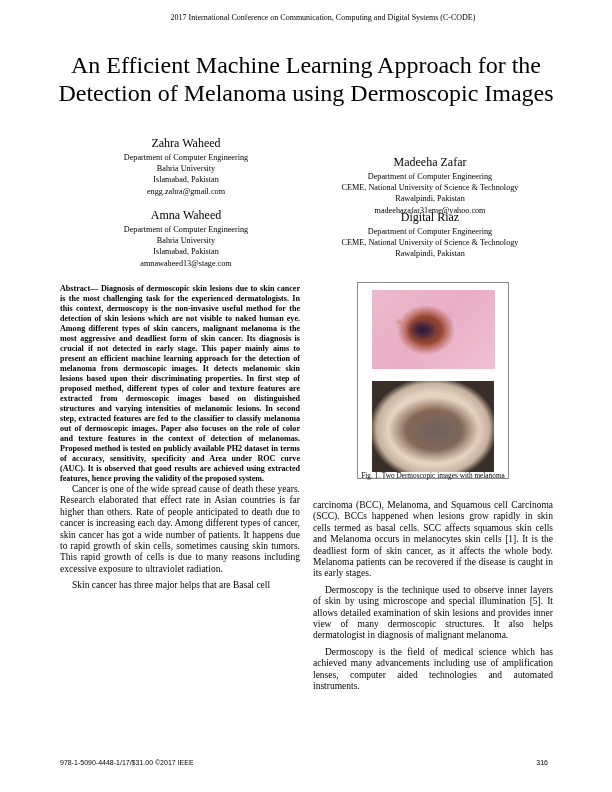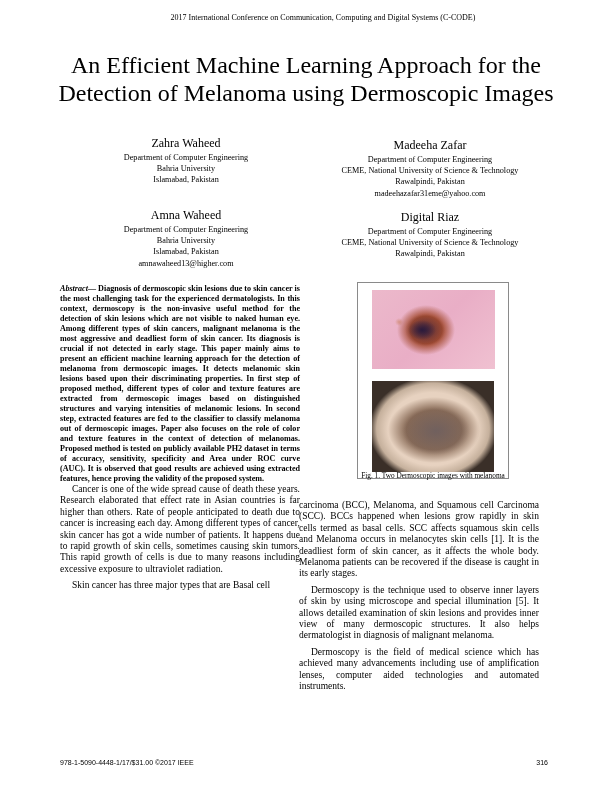--- a/index.html
+++ b/index.html
@@ -4,26 +4,26 @@
 <style>
   html, body { margin: 0; padding: 0; background: #ffffff; }
   body { width: 612px; height: 792px; position: relative; overflow: hidden; color: #000; font-family: "Liberation Serif", "DejaVu Serif", serif; }
   .abs { position: absolute; }
   .conf { top: 13px; left: 17px; width: 612px; text-align: center; font-size: 8px; }
   .title { top: 51px; left: 40px; width: 532px; text-align: center; font-size: 24px; line-height: 28px; }
   .author { position: absolute; text-align: center; font-size: 8.2px; line-height: 11.2px; }
   .author .name { font-size: 12px; line-height: 13px; margin-bottom: 2px; }
   .a1 { top: 137px; left: 70px; width: 232px; }
   .a2 { top: 209px; left: 70px; width: 232px; }
-  .a3 { top: 139px; left: 300px; width: 260px; }
+  .a3 { top: 156px; left: 300px; width: 260px; }
   .a4 { top: 211px; left: 300px; width: 260px; }
   .col-left { top: 284px; left: 60px; width: 240px; }
-  .col-right { top: 500px; left: 299px; width: 240px; }
+  .col-right { top: 500px; left: 313px; width: 240px; }
   .abstract { font-weight: bold; font-size: 8.1px; line-height: 10px; text-align: justify; margin: 0; }
-  .abstract .lead { font-style: italic; }
+  .abstract .lead { }
   .keywords { font-weight: bold; font-style: italic; font-size: 8.1px; line-height: 10px; text-align: justify; margin: 12px 0 0 0; text-indent: 12px; }
   .heading { text-align: center; font-size: 8px; margin: 10px 0 6px 0; letter-spacing: 0.2px; }
   .heading .sc { font-variant: small-caps; font-size: 9px; }
   .body-p { font-size: 9.5px; line-height: 11.4px; text-align: justify; margin: 0 0 5px 0; text-indent: 12px; }
   .body-p.noindent { text-indent: 0; }
   .figure-box { top: 282px; left: 357px; width: 150px; height: 195px; border: 1px solid #8a8a8a; background: #fff; }
   .img1 { position: absolute; left: 14px; top: 7px; width: 123px; height: 79px;
     background:
       radial-gradient(ellipse 14px 10px at 50px 40px, rgba(40,25,60,0.95), rgba(40,25,60,0) 100%),
       radial-gradient(ellipse 20px 16px at 53px 40px, rgba(70,40,60,0.9), rgba(70,40,60,0) 100%),
@@ -50,28 +50,29 @@
 <div class="abs title">
   <div>An Efficient Machine Learning Approach for the</div>
   <div>Detection of Melanoma using Dermoscopic Images</div>
 </div>
 
 <div class="author a1">
   <div class="name">Zahra Waheed</div>
   <div>Department of Computer Engineering</div>
   <div>Bahria University</div>
   <div>Islamabad, Pakistan</div>
+  <div>engg.zahra@gmail.com</div>
 </div>
 
 <div class="author a2">
   <div class="name">Amna Waheed</div>
   <div>Department of Computer Engineering</div>
   <div>Bahria University</div>
   <div>Islamabad, Pakistan</div>
-  <div>amnawaheed13@higher.com</div>
+  <div>amnawaheed13@stage.com</div>
 </div>
 
 <div class="author a3">
   <div class="name">Madeeha Zafar</div>
   <div>Department of Computer Engineering</div>
   <div>CEME, National University of Science &amp; Technology</div>
   <div>Rawalpindi, Pakistan</div>
   <div>madeehazafar31eme@yahoo.com</div>
 </div>
 
@@ -81,21 +82,21 @@
   <div>CEME, National University of Science &amp; Technology</div>
   <div>Rawalpindi, Pakistan</div>
 </div>
 
 <div class="abs col-left">
   <p class="abstract"><span class="lead">Abstract—</span><span> Diagnosis of dermoscopic skin lesions due to skin cancer is the most challenging task for the experienced dermatologists. In this context, dermoscopy is the non-invasive useful method for the detection of skin lesions which are not visible to naked human eye. Among different types of skin cancers, malignant melanoma is the most aggressive and deadliest form of skin cancer. Its diagnosis is crucial if not detected in early stage. This paper mainly aims to present an efficient machine learning approach for the detection of melanoma from dermoscopic images. It detects melanomic skin lesions based upon their discriminating properties. In first step of proposed method, different types of color and texture features are extracted from dermoscopic images based on distinguished structures and varying intensities of melanomic lesions. In second step, extracted features are fed to the classifier to classify melanoma out of dermoscopic images. Paper also focuses on the role of color and texture features in the context of detection of melanomas. Proposed method is tested on publicly available PH2 dataset in terms of accuracy, sensitivity, specificity and Area under ROC curve (AUC). It is observed that good results are achieved using extracted features, hence proving the validity of the proposed system.</span></p>
 
 
 
   <p class="body-p">Cancer is one of the wide spread cause of death these years. Research elaborated that effect rate in Asian countries is far higher than others. Rate of people anticipated to death due to cancer is increasing each day. Among different types of cancer, skin cancer has got a wide number of patients. It happens due to rapid growth of skin cells, sometimes causing skin tumors. This rapid growth of cells is due to many reasons including excessive exposure to ultraviolet radiation.</p>
-  <p class="body-p">Skin cancer has three major types that are Basal cell</p>
+  <p class="body-p">Skin cancer has three major helps that are Basal cell</p>
 </div>
 
 <div class="abs figure-box">
   <div class="img1"></div>
   <div class="img2"></div>
 </div>
 <div class="abs caption">Fig. 1. Two Dermoscopic images with melanoma</div>
 
 <div class="abs col-right">
   <p class="body-p noindent">carcinoma (BCC), Melanoma, and Squamous cell Carcinoma (SCC). BCCs happened when lesions grow rapidly in skin cells termed as basal cells. SCC affects squamous skin cells and Melanoma occurs in melanocytes skin cells [1]. It is the deadliest form of skin cancer, as it affects the whole body. Melanoma patients can be recovered if the disease is caught in its early stages.</p>

